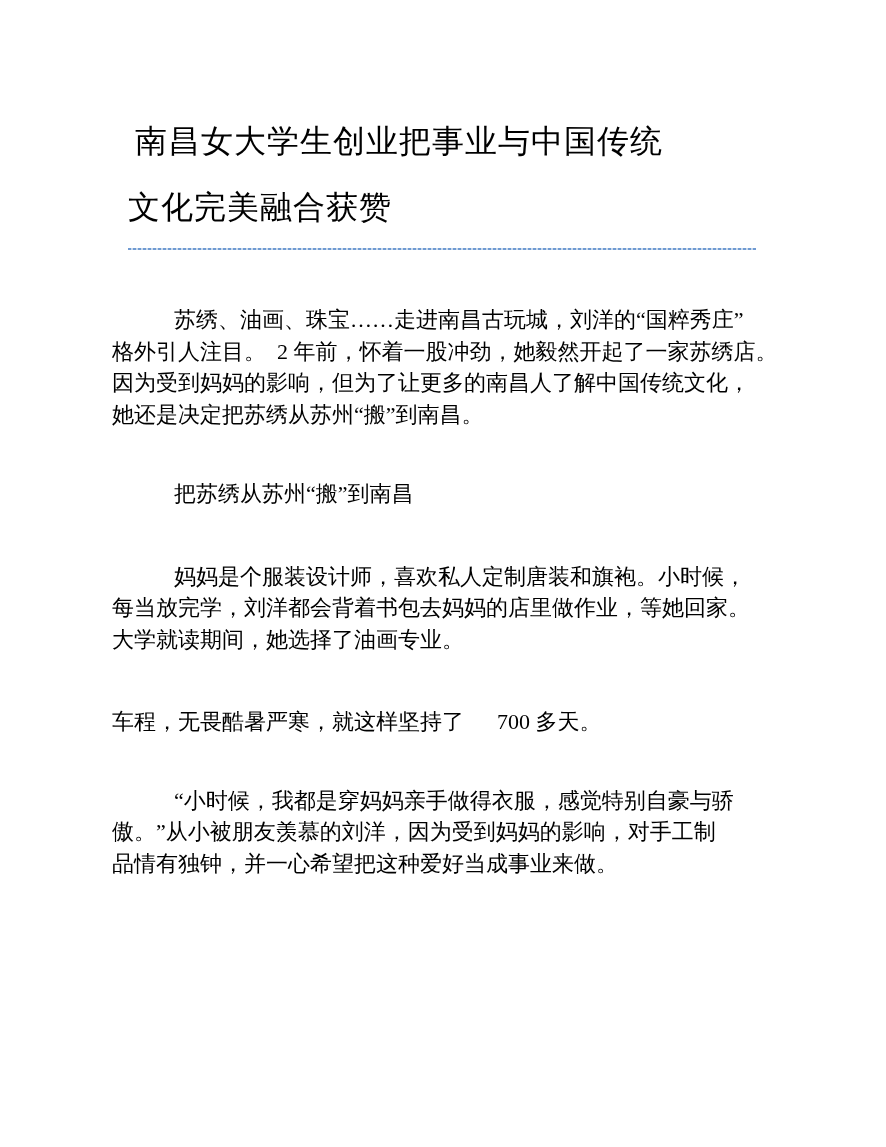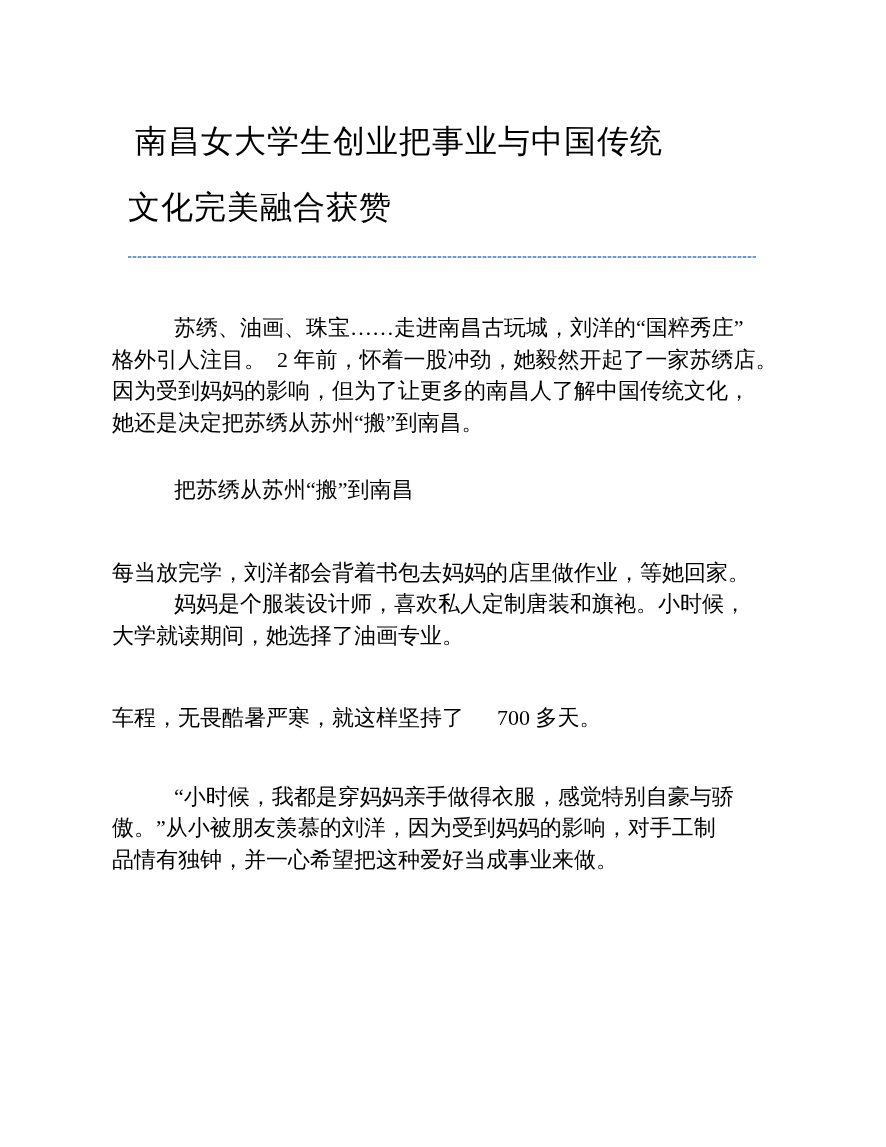--- a/index.html
+++ b/index.html
@@ -10,21 +10,21 @@
   .page {
     position: relative;
     width: 886px;
     height: 1147px;
     background: #ffffff;
     overflow: hidden;
     font-family: "Liberation Serif", "DejaVu Serif", serif;
     color: #000000;
   }
   .title-block {
-    margin: 108px 0 16px 128px;
+    margin: 108px 0 8px 128px;
     width: 628px;
     font-size: 32px;
     font-weight: normal;
     line-height: 66px;
   }
   .title-line {
     white-space: pre;
     letter-spacing: 1px;
   }
   .title-line.first {
@@ -42,21 +42,21 @@
   .doc-body {
     margin-left: 112px;
     width: 660px;
     font-size: 22px;
     line-height: 31.5px;
   }
   .para {
     margin: 0;
   }
   .para.p1    { margin-top: 54px; }
-  .para.sub   { margin-top: 36px; }
+  .para.sub   { margin-top: 48px; }
   .para.p2    { margin-top: 51px; }
   .para.p3    { margin-top: 51px; }
   .para.p4    { margin-top: 47px; }
   .line {
     white-space: pre;
   }
   .line.indent {
     padding-left: 62px;
   }
 </style>
@@ -79,22 +79,22 @@
       <div class="line">格外引人注目。  2 年前，怀着一股冲劲，她毅然开起了一家苏绣店。</div>
       <div class="line">因为受到妈妈的影响，但为了让更多的南昌人了解中国传统文化，</div>
       <div class="line">她还是决定把苏绣从苏州“搬”到南昌。</div>
     </div>
 
     <div class="para sub">
       <div class="line indent">把苏绣从苏州“搬”到南昌</div>
     </div>
 
     <div class="para p2">
+      <div class="line indent">妈妈是个服装设计师，喜欢私人定制唐装和旗袍。小时候，</div>
       <div class="line">每当放完学，刘洋都会背着书包去妈妈的店里做作业，等她回家。</div>
-      <div class="line indent">妈妈是个服装设计师，喜欢私人定制唐装和旗袍。小时候，</div>
       <div class="line">大学就读期间，她选择了油画专业。</div>
     </div>
 
     <div class="para p3">
       <div class="line">车程，无畏酷暑严寒，就这样坚持了      700 多天。</div>
     </div>
 
     <div class="para p4">
       <div class="line indent">“小时候，我都是穿妈妈亲手做得衣服，感觉特别自豪与骄</div>
       <div class="line">傲。”从小被朋友羡慕的刘洋，因为受到妈妈的影响，对手工制</div>

